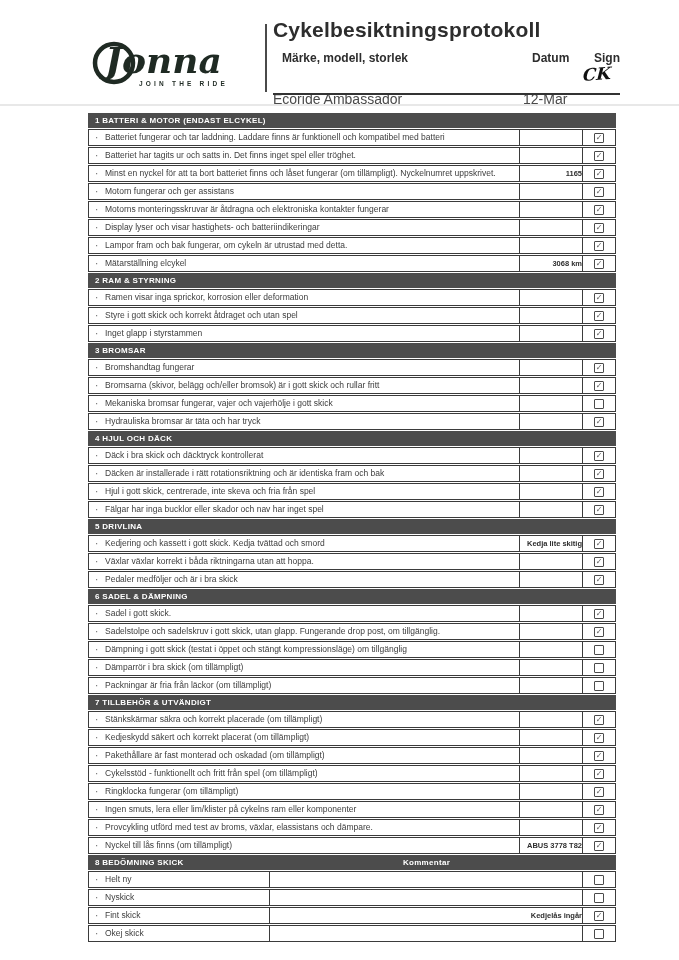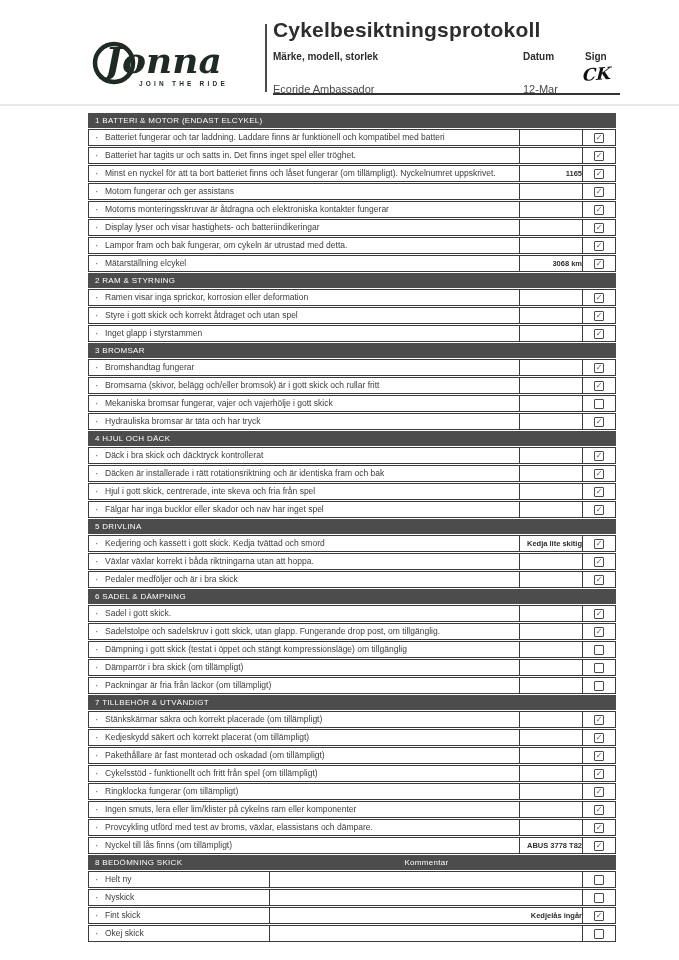--- a/index.html
+++ b/index.html
@@ -6,30 +6,30 @@
   html,body { background:#fff; }
   body {
     width:679px; height:960px; position:relative;
     font-family:"Liberation Sans", sans-serif;
     color:#3d3d3d; overflow:hidden;
   }
   
   .logo-wrap { position:absolute; left:92px; top:22px; width:172px; height:70px; }
   .v-divider { position:absolute; left:265px; top:24px; width:2px; height:68px; background:#4a4a4a; }
   .doc-title { position:absolute; left:273px; top:18px; font-size:21px; font-weight:bold; color:#2d2d2d; letter-spacing:0.2px; }
-  .sub-label { position:absolute; top:51px; font-size:10px; font-weight:bold; color:#2d2d2d; }
-  .sub-value { position:absolute; top:83px; font-size:11px; color:#4a4a4a; }
+  .sub-label { position:absolute; top:51px; font-size:12px; font-weight:bold; color:#2d2d2d;margin-left:9px; }
+  .sub-value { position:absolute; top:91px; font-size:14px; color:#4a4a4a; }
   .sig-value { position:absolute; left:583px; top:64px; font-family:"DejaVu Serif", serif; font-style:italic; font-weight:bold; font-size:17px; color:#111; transform:rotate(-4deg) skewX(-8deg); }
   .header-rule { position:absolute; left:273px; top:93px; width:347px; height:2px; background:#333; }
   .page-divider { position:absolute; left:0; top:104px; width:679px; height:2px; background:#e8e8e8; }
 
   
   .table { position:absolute; left:88px; top:113px; width:528px; }
   .sec-header { position:relative; height:15px; margin-bottom:1px; background:#4c4c4c; color:#fff;
-    font-size:8px; font-weight:normal; line-height:15px; padding-left:7px; letter-spacing:0.3px; }
+    font-size:8px; font-weight:bold; line-height:15px; padding-left:7px; letter-spacing:0.3px; }
   .sec-header .kommentar { position:absolute; left:182px; top:0; width:313px; text-align:center; }
   .row { display:flex; height:17px; margin-bottom:1px; border:1px solid #3b3b3b; background:#fff; }
   .cell-desc { flex:0 0 430px; position:relative; font-size:8.5px; line-height:15px; padding-left:16px;
     white-space:nowrap; overflow:hidden; color:#3d3d3d; }
   .row.assess .cell-desc { flex:0 0 180px; }
   .bullet { position:absolute; left:6px; top:0; font-size:10px; line-height:15px; color:#666; }
   .cell-comment { flex:0 0 63px; border-left:1px solid #3b3b3b; font-size:7.5px; font-weight:bold;
     line-height:15px; text-align:right; color:#2e2e2e; white-space:nowrap; overflow:hidden; }
   .row.assess .cell-comment { flex:0 0 313px; }
   .cell-check { flex:1 1 auto; border-left:1px solid #3b3b3b; display:flex; align-items:center; justify-content:center; }

